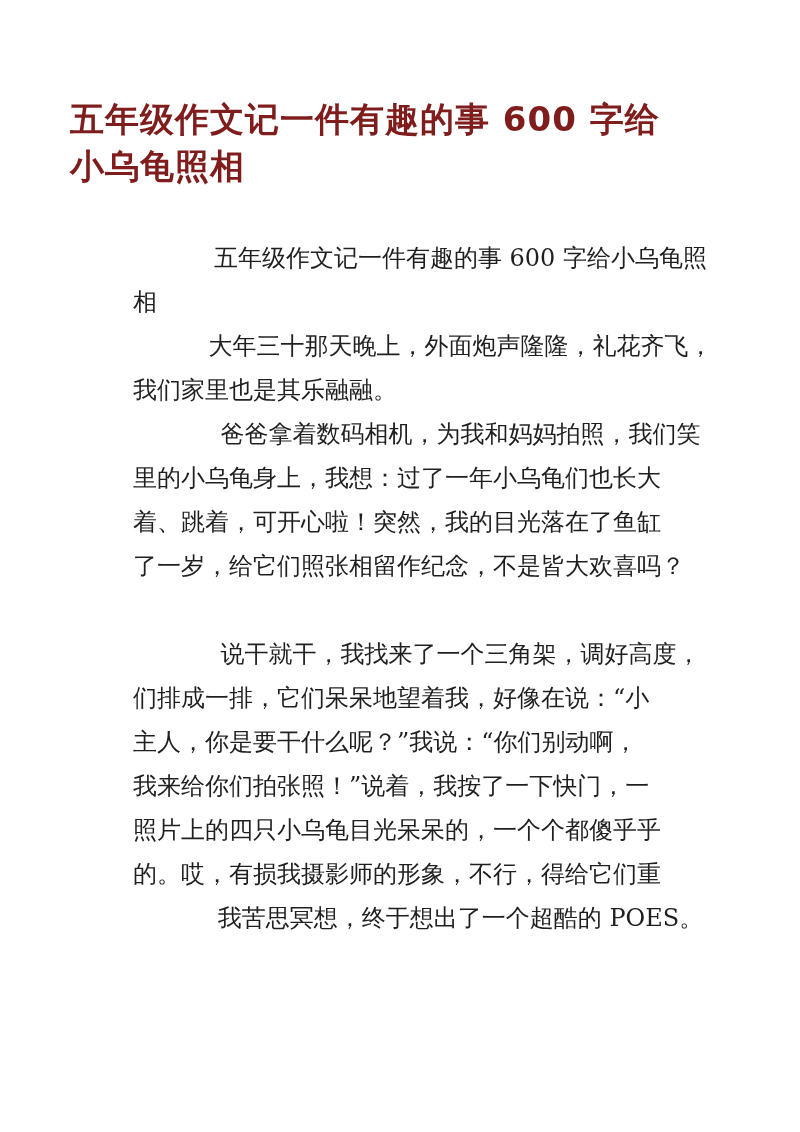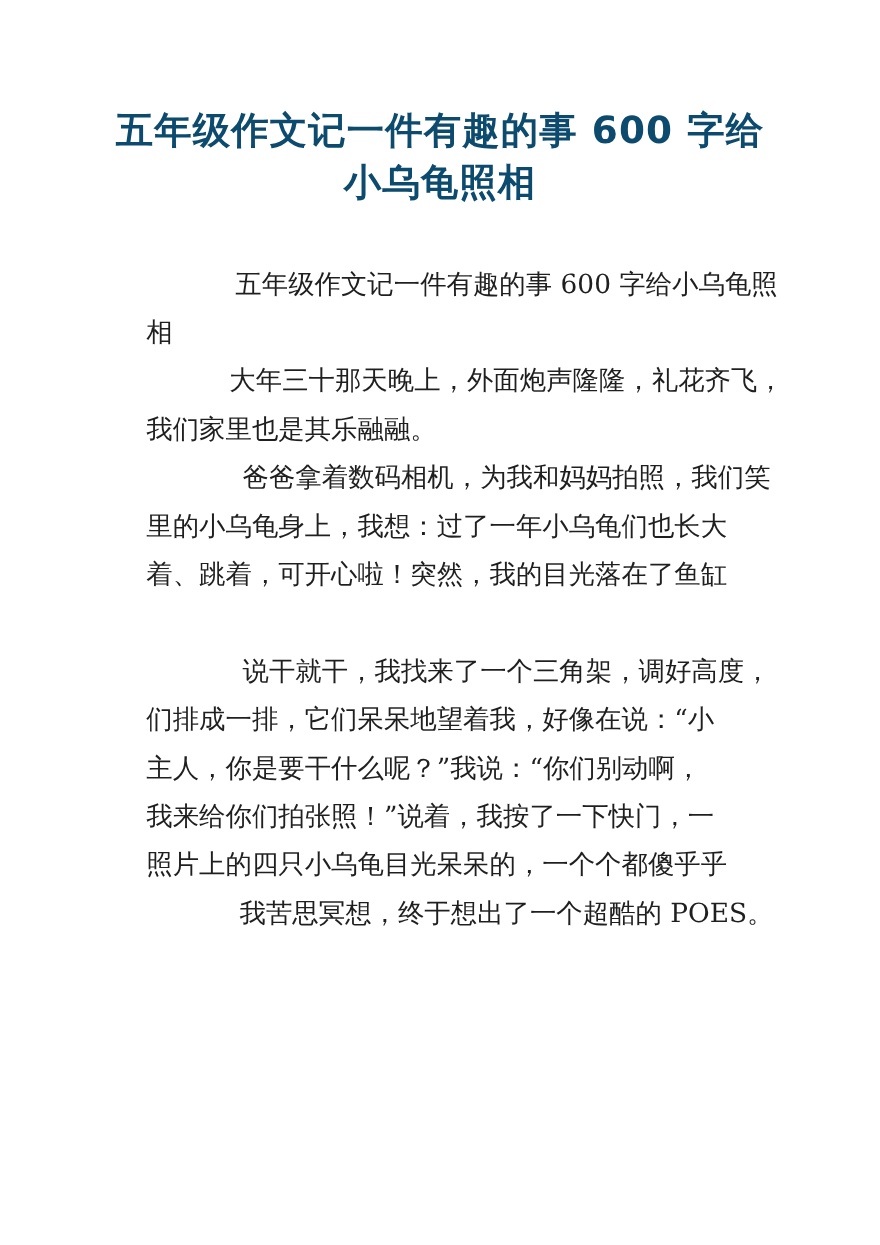--- a/index.html
+++ b/index.html
@@ -9,26 +9,25 @@
   }
   .page {
     position: relative;
     width: 800px;
     height: 1132px;
     background: #ffffff;
     overflow: hidden;
   }
   .essay-title {
     margin: 96px 70px 0 70px;
-    text-align: center;
     font-family: "DejaVu Sans", "Liberation Sans", sans-serif;
     font-weight: 700;
     font-size: 34px;
     line-height: 47px;
-    color: #0c4a6e;
+    color: #7f1d1d;
     letter-spacing: 1px;
   }
   .title-line {
     white-space: nowrap;
   }
   .essay-body {
     margin: 46px 60px 0 133px;
     font-family: "DejaVu Serif", "Liberation Serif", serif;
     font-size: 24px;
     line-height: 44px;
@@ -55,21 +54,23 @@
       <div class="title-line">小乌龟照相</div>
     </h1>
   <div class="essay-body">
       <div class="text-line indent">五年级作文记一件有趣的事 600 字给小乌龟照</div>
       <div class="text-line">相</div>
       <div class="text-line indent">大年三十那天晚上，外面炮声隆隆，礼花齐飞，</div>
       <div class="text-line">我们家里也是其乐融融。</div>
       <div class="text-line indent">爸爸拿着数码相机，为我和妈妈拍照，我们笑</div>
       <div class="text-line">里的小乌龟身上，我想：过了一年小乌龟们也长大</div>
       <div class="text-line">着、跳着，可开心啦！突然，我的目光落在了鱼缸</div>
+      <div class="text-line">了一岁，给它们照张相留作纪念，不是皆大欢喜吗？</div>
       <div class="text-line blank"></div>
       <div class="text-line indent">说干就干，我找来了一个三角架，调好高度，</div>
       <div class="text-line">们排成一排，它们呆呆地望着我，好像在说：“小</div>
       <div class="text-line">主人，你是要干什么呢？”我说：“你们别动啊，</div>
       <div class="text-line">我来给你们拍张照！”说着，我按了一下快门，一</div>
       <div class="text-line">照片上的四只小乌龟目光呆呆的，一个个都傻乎乎</div>
+      <div class="text-line">的。哎，有损我摄影师的形象，不行，得给它们重</div>
       <div class="text-line indent">我苦思冥想，终于想出了一个超酷的 POES。</div>
     </div>
 </div>
 
 </body></html>

